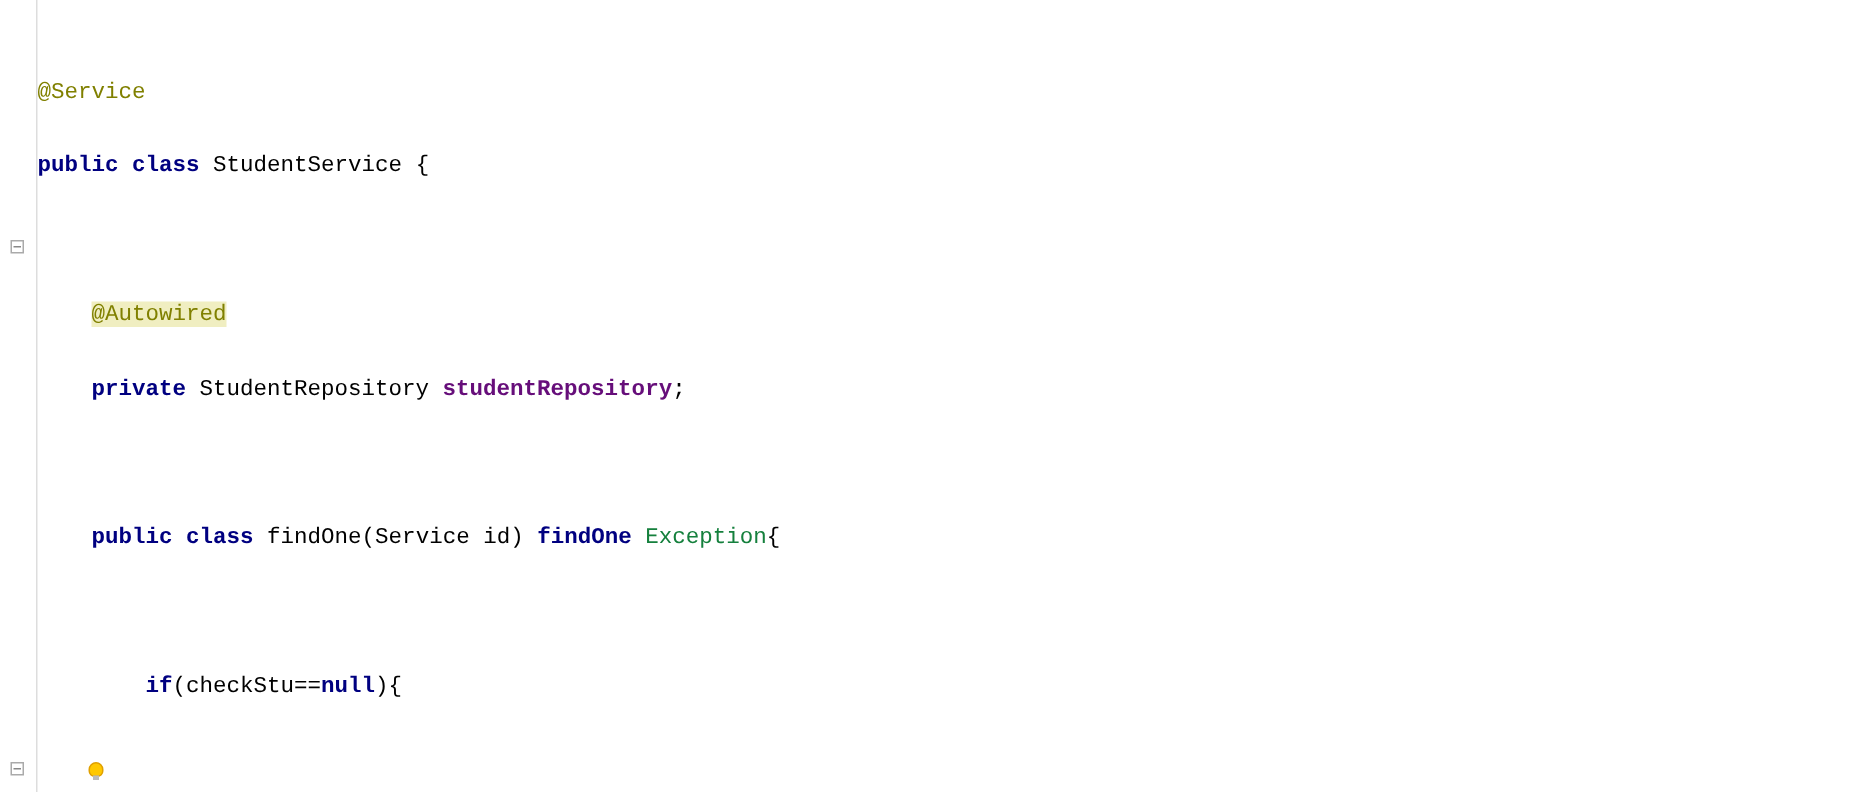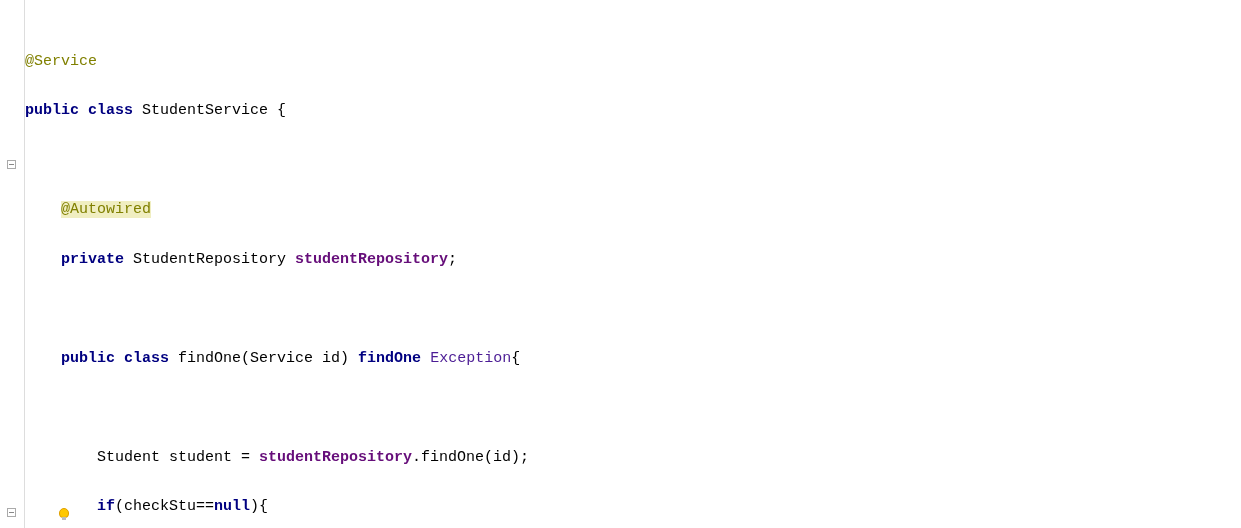--- a/index.html
+++ b/index.html
@@ -30,21 +30,21 @@
     position: relative;
   }
   .line {
     position: relative;
     padding-left: 0;
   }
   .kw { color: #000080; font-weight: bold; }
   .ann { color: #808000; }
   .ann-hl { color: #808000; background: #f0eec1; }
   .field { color: #660e7a; font-weight: bold; }
-  .excep { color: #4c1d95; }
+  .excep { color: #15803d; }
 
   .fold-marker {
     position: absolute;
     left: 7px;
     width: 9px;
     height: 9px;
     border: 1px solid #aaa;
     background: #fff;
     box-sizing: border-box;
   }
@@ -90,21 +90,20 @@
       <div class="bulb-body"></div><div class="bulb-base"></div>
     </div>
 <div class="line"><span class="ann">@Service</span></div>
 <div class="line"><span class="kw">public</span> <span class="kw">class</span> <span>StudentService</span><span> {</span></div>
 <div class="line"> </div>
 <div class="line">    <span class="ann-hl">@Autowired</span></div>
 <div class="line">    <span class="kw">private</span><span> StudentRepository </span><span class="field">studentRepository</span><span>;</span></div>
 <div class="line"> </div>
 <div class="line">    <span class="kw">public</span> <span class="kw">class</span><span> findOne</span><span>(Service id) </span><span class="kw">findOne</span><span class="excep"> Exception</span><span>{</span></div>
 <div class="line"> </div>
-<div class="line">        <span>Student student = </span><span class="field">studentRepository</span><span>.findOne(id);</span></div>
 <div class="line">        <span class="kw">if</span><span>(checkStu==</span><span class="kw">null</span><span>){</span></div>
 
 
 
 
 
 
 
 
 

